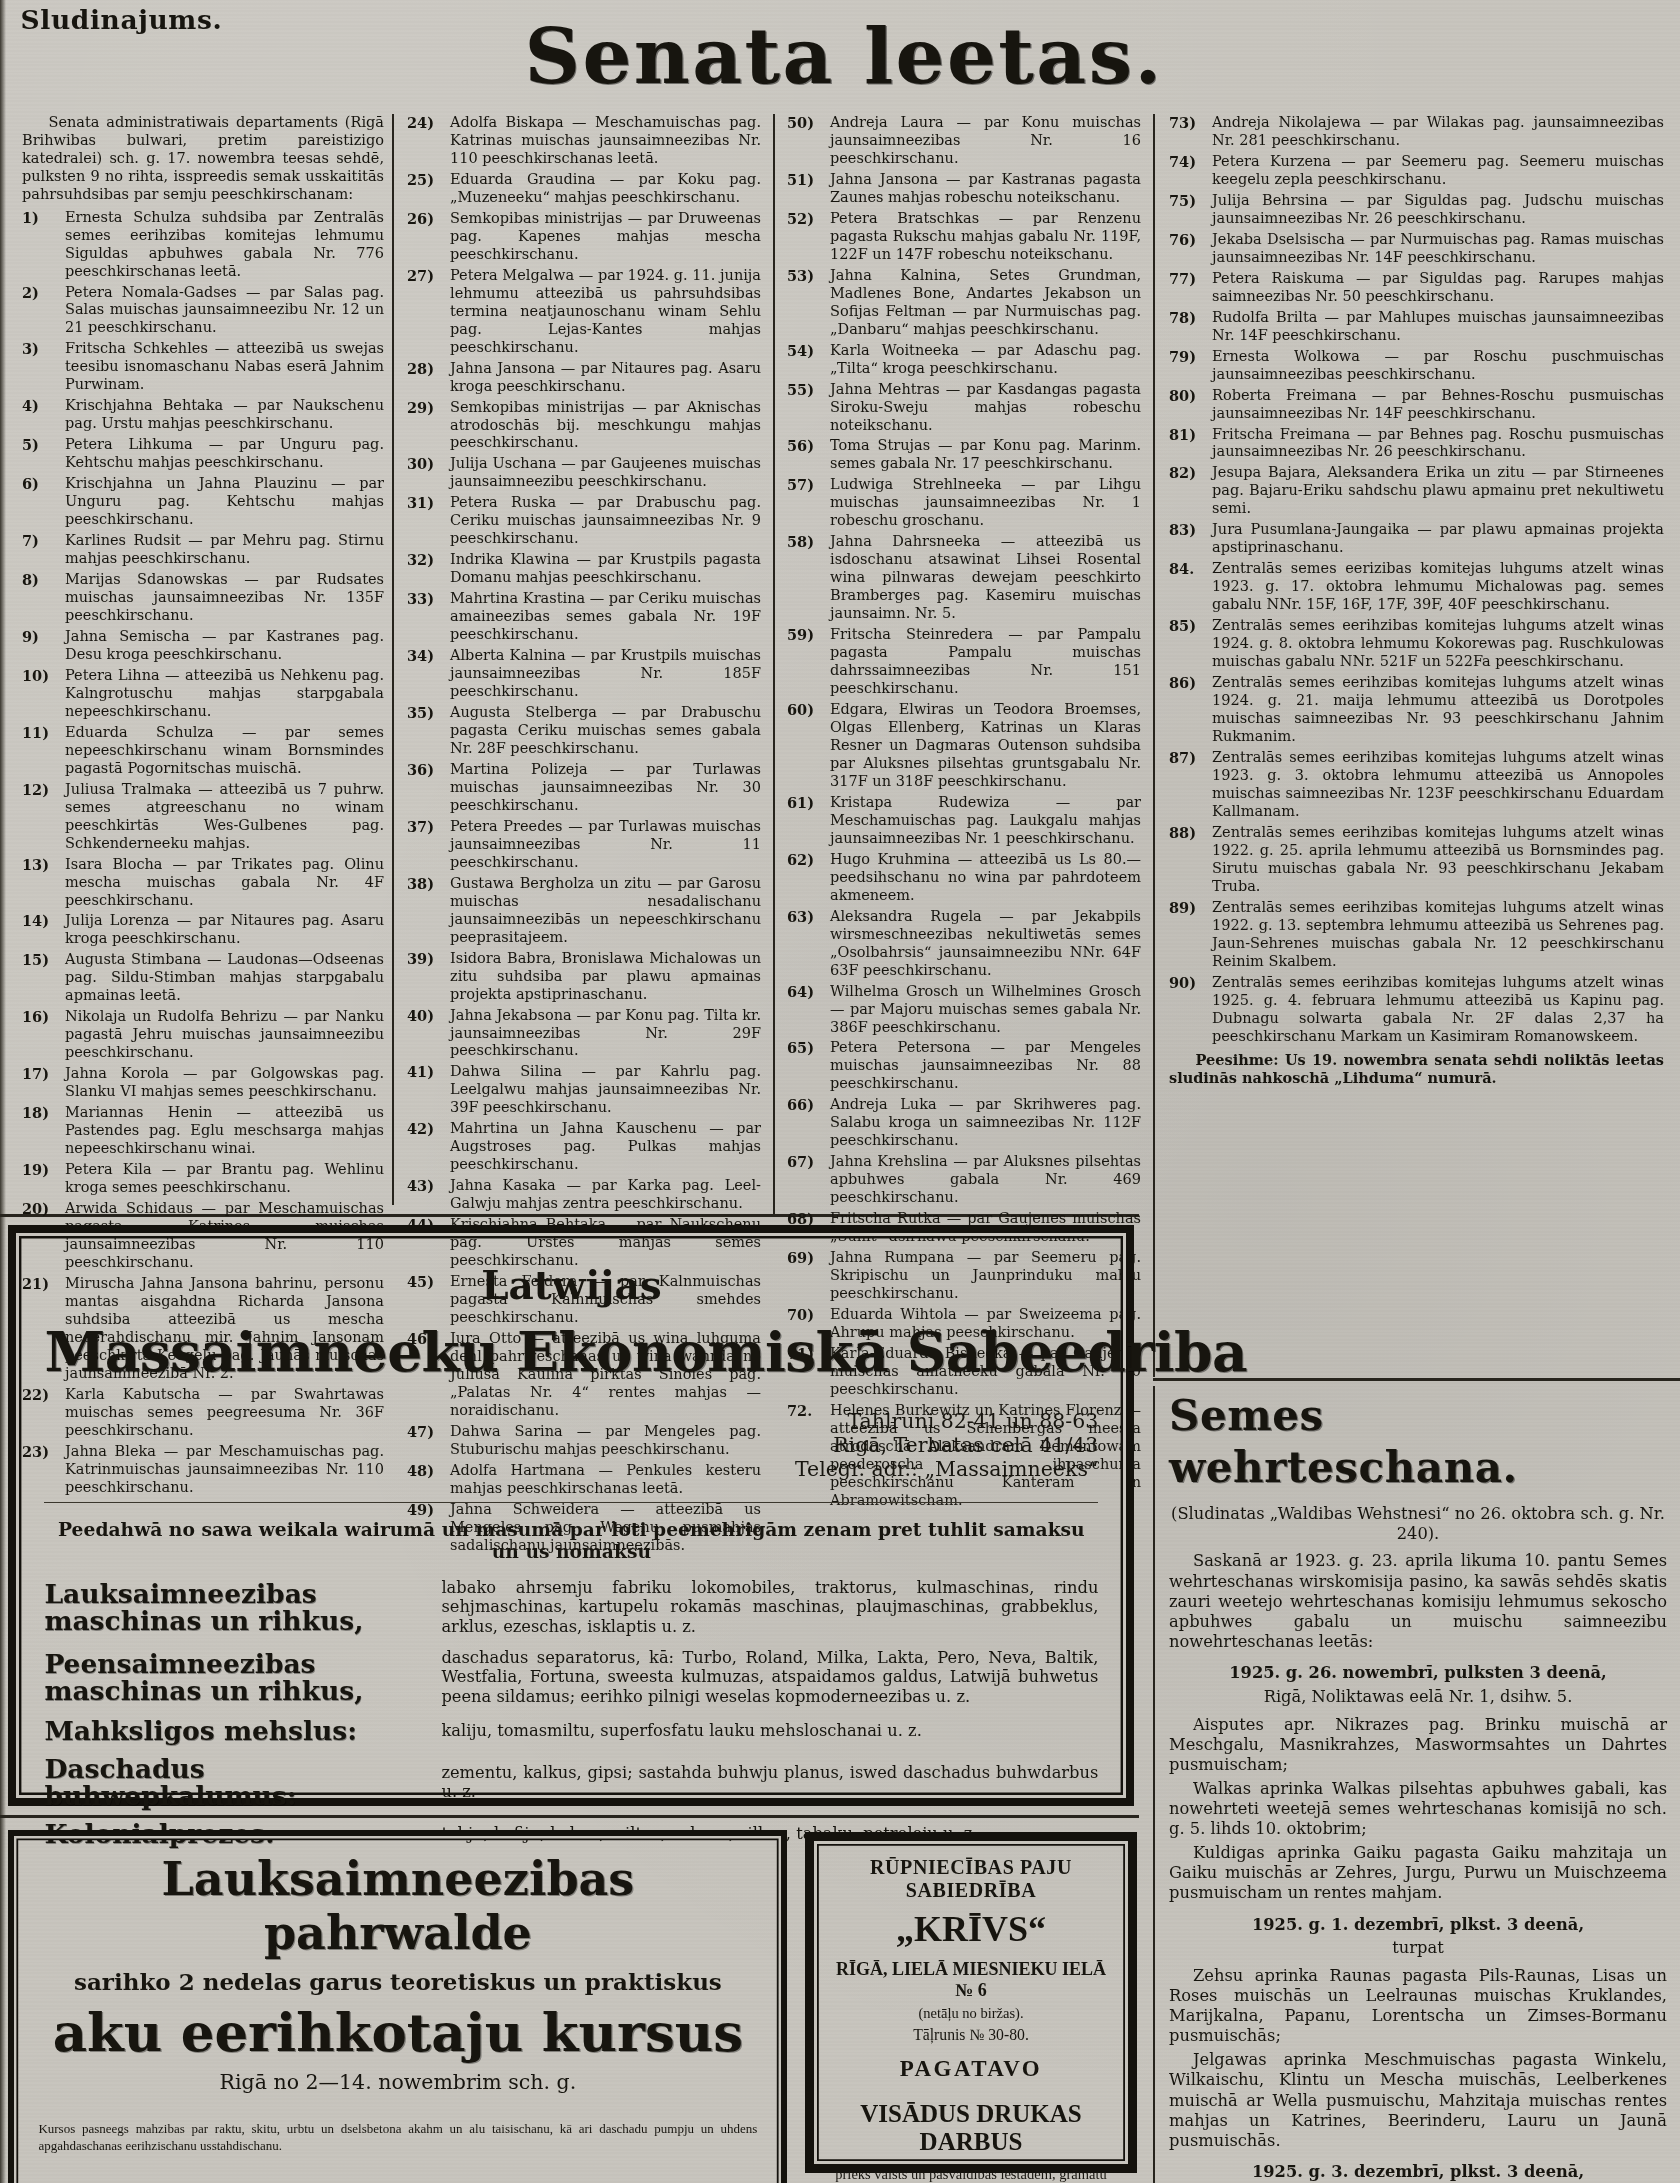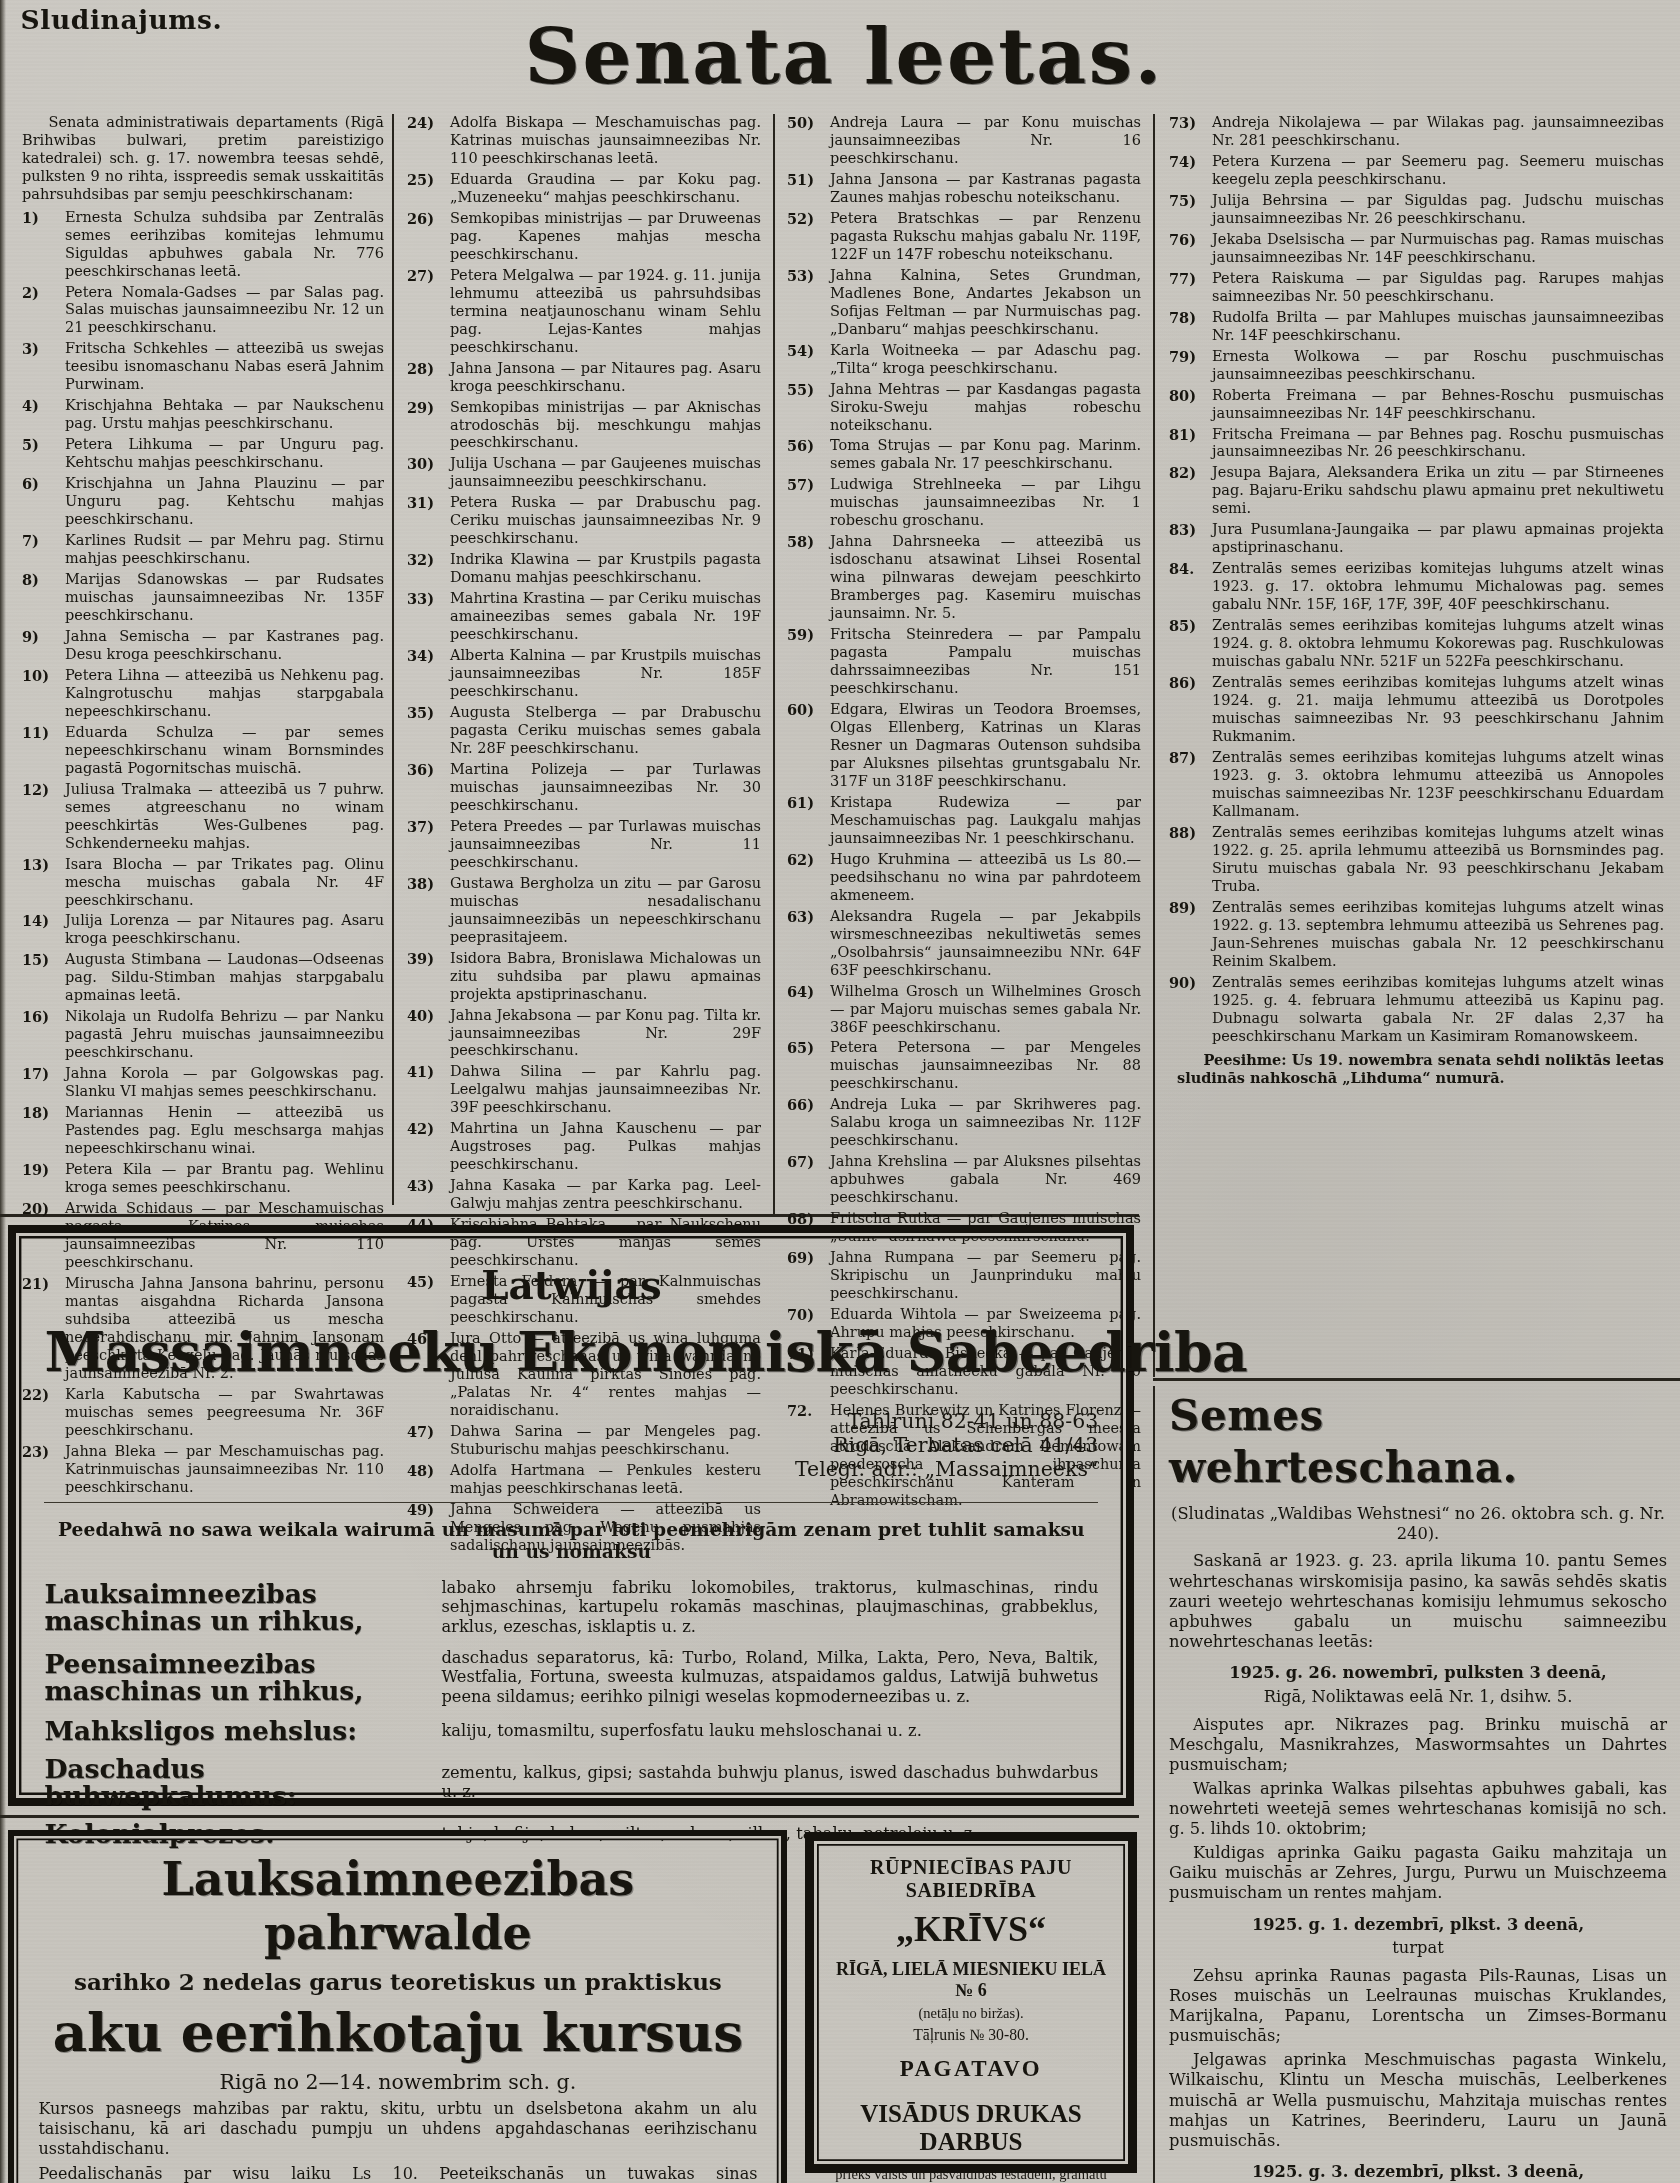--- a/index.html
+++ b/index.html
@@ -22,21 +22,21 @@
   .hrule{position:absolute;height:0;border-top:2.4px solid #27241d;border-bottom:0.6px solid #27241d;}
   .col{position:absolute;top:114px;font-size:14.5px;line-height:1.24;}
   .c1{left:22px;width:362px;}
   .c2{left:407px;width:354px;}
   .c3{left:787px;width:354px;}
   .c4{left:1169px;width:495px;}
   .intro{margin:0 0 4.8px 0;text-align:justify;text-indent:26.5px;}
   .item{display:flex;margin:0 0 3px 0;}
   .item .num{flex:none;width:43px;font-weight:bold;}
   .item .txt{flex:1;text-align:justify;}
-  .note{margin-top:6px;text-align:justify;text-indent:26.5px;font-weight:bold;margin-left:8px;}
+  .note{margin-top:6px;text-align:justify;text-indent:26.5px;font-weight:bold;}
   
   .ad-main{position:absolute;left:8.4px;top:1225px;width:1126px;height:581px;
     border:8.4px solid #14120d;box-shadow:inset 0 0 0 3px #c7c4bd,inset 0 0 0 5.4px #14120d;
     box-sizing:border-box;padding:23px 28px 12px 28px;text-align:center;}
   .ad-main .small-title{font-size:39px;font-weight:bold;margin-top:6px;}
   .ad-main .big-title{font-size:55px;font-weight:bold;white-space:nowrap;letter-spacing:-0.6px;
     margin-top:11px;text-shadow:1.2px 1.2px 0 rgba(0,0,0,.4);}
   .ad-contacts{display:flex;justify-content:space-between;align-items:flex-end;
     margin-top:25px;font-size:20.5px;font-weight:normal;flex-direction:column;}
   .ad-lead{margin-top:20.5px;font-size:18.7px;font-weight:bold;border-top:1.2px solid #3a362c;padding-top:15.7px;}
@@ -46,21 +46,21 @@
     text-shadow:0.6px 0.6px 0 rgba(0,0,0,.35);}
   .ad-row .des{flex:1;font-size:16.3px;line-height:1.2;text-align:justify;padding-left:11px;}
   
   .ad-courses{position:absolute;left:8.4px;top:1830px;width:779px;height:391px;box-sizing:border-box;
     border:6px solid #14120d;box-shadow:inset 0 0 0 2.4px #c7c4bd,inset 0 0 0 4.2px #14120d;
     padding:15.7px 24px;text-align:center;}
   .ad-courses .l1{font-size:46px;font-weight:bold;text-shadow:1.2px 1.2px 0 rgba(0,0,0,.35);}
   .ad-courses .l2{font-size:23px;font-weight:bold;margin-top:8.4px;}
   .ad-courses .l3{font-size:53px;font-weight:bold;margin-top:6px;text-shadow:1.2px 1.2px 0 rgba(0,0,0,.35);}
   .ad-courses .l4{font-size:20.5px;margin-top:7.2px;}
-  .ad-courses .body{font-size:16px;line-height:1.25;text-align:justify;margin-top:5px;}
+  .ad-courses .body{font-size:13px;line-height:1.25;text-align:justify;margin-top:27px;font-family:Liberation Serif, serif;}
   
   .ad-krivs{position:absolute;left:805px;top:1832px;width:332px;height:341px;box-sizing:border-box;
     border:9.6px solid #14120d;box-shadow:inset 0 0 0 3px #c7c4bd,inset 0 0 0 4.8px #14120d;
     padding:14.5px 13.3px;text-align:center;font-family:"Liberation Serif","DejaVu Serif",serif;}
   .ad-krivs .k1{font-size:20px;font-weight:bold;letter-spacing:0.6px;}
   .ad-krivs .k2{font-size:36px;font-weight:bold;margin-top:6px;}
   .ad-krivs .k3{font-size:18px;font-weight:bold;margin-top:9.6px;}
   .ad-krivs .k4{font-size:14.5px;margin-top:3.6px;}
   .ad-krivs .k5{font-size:15.7px;margin-top:4.8px;}
   .ad-krivs .k6{font-size:23px;font-weight:bold;margin-top:12px;letter-spacing:2.4px;}

